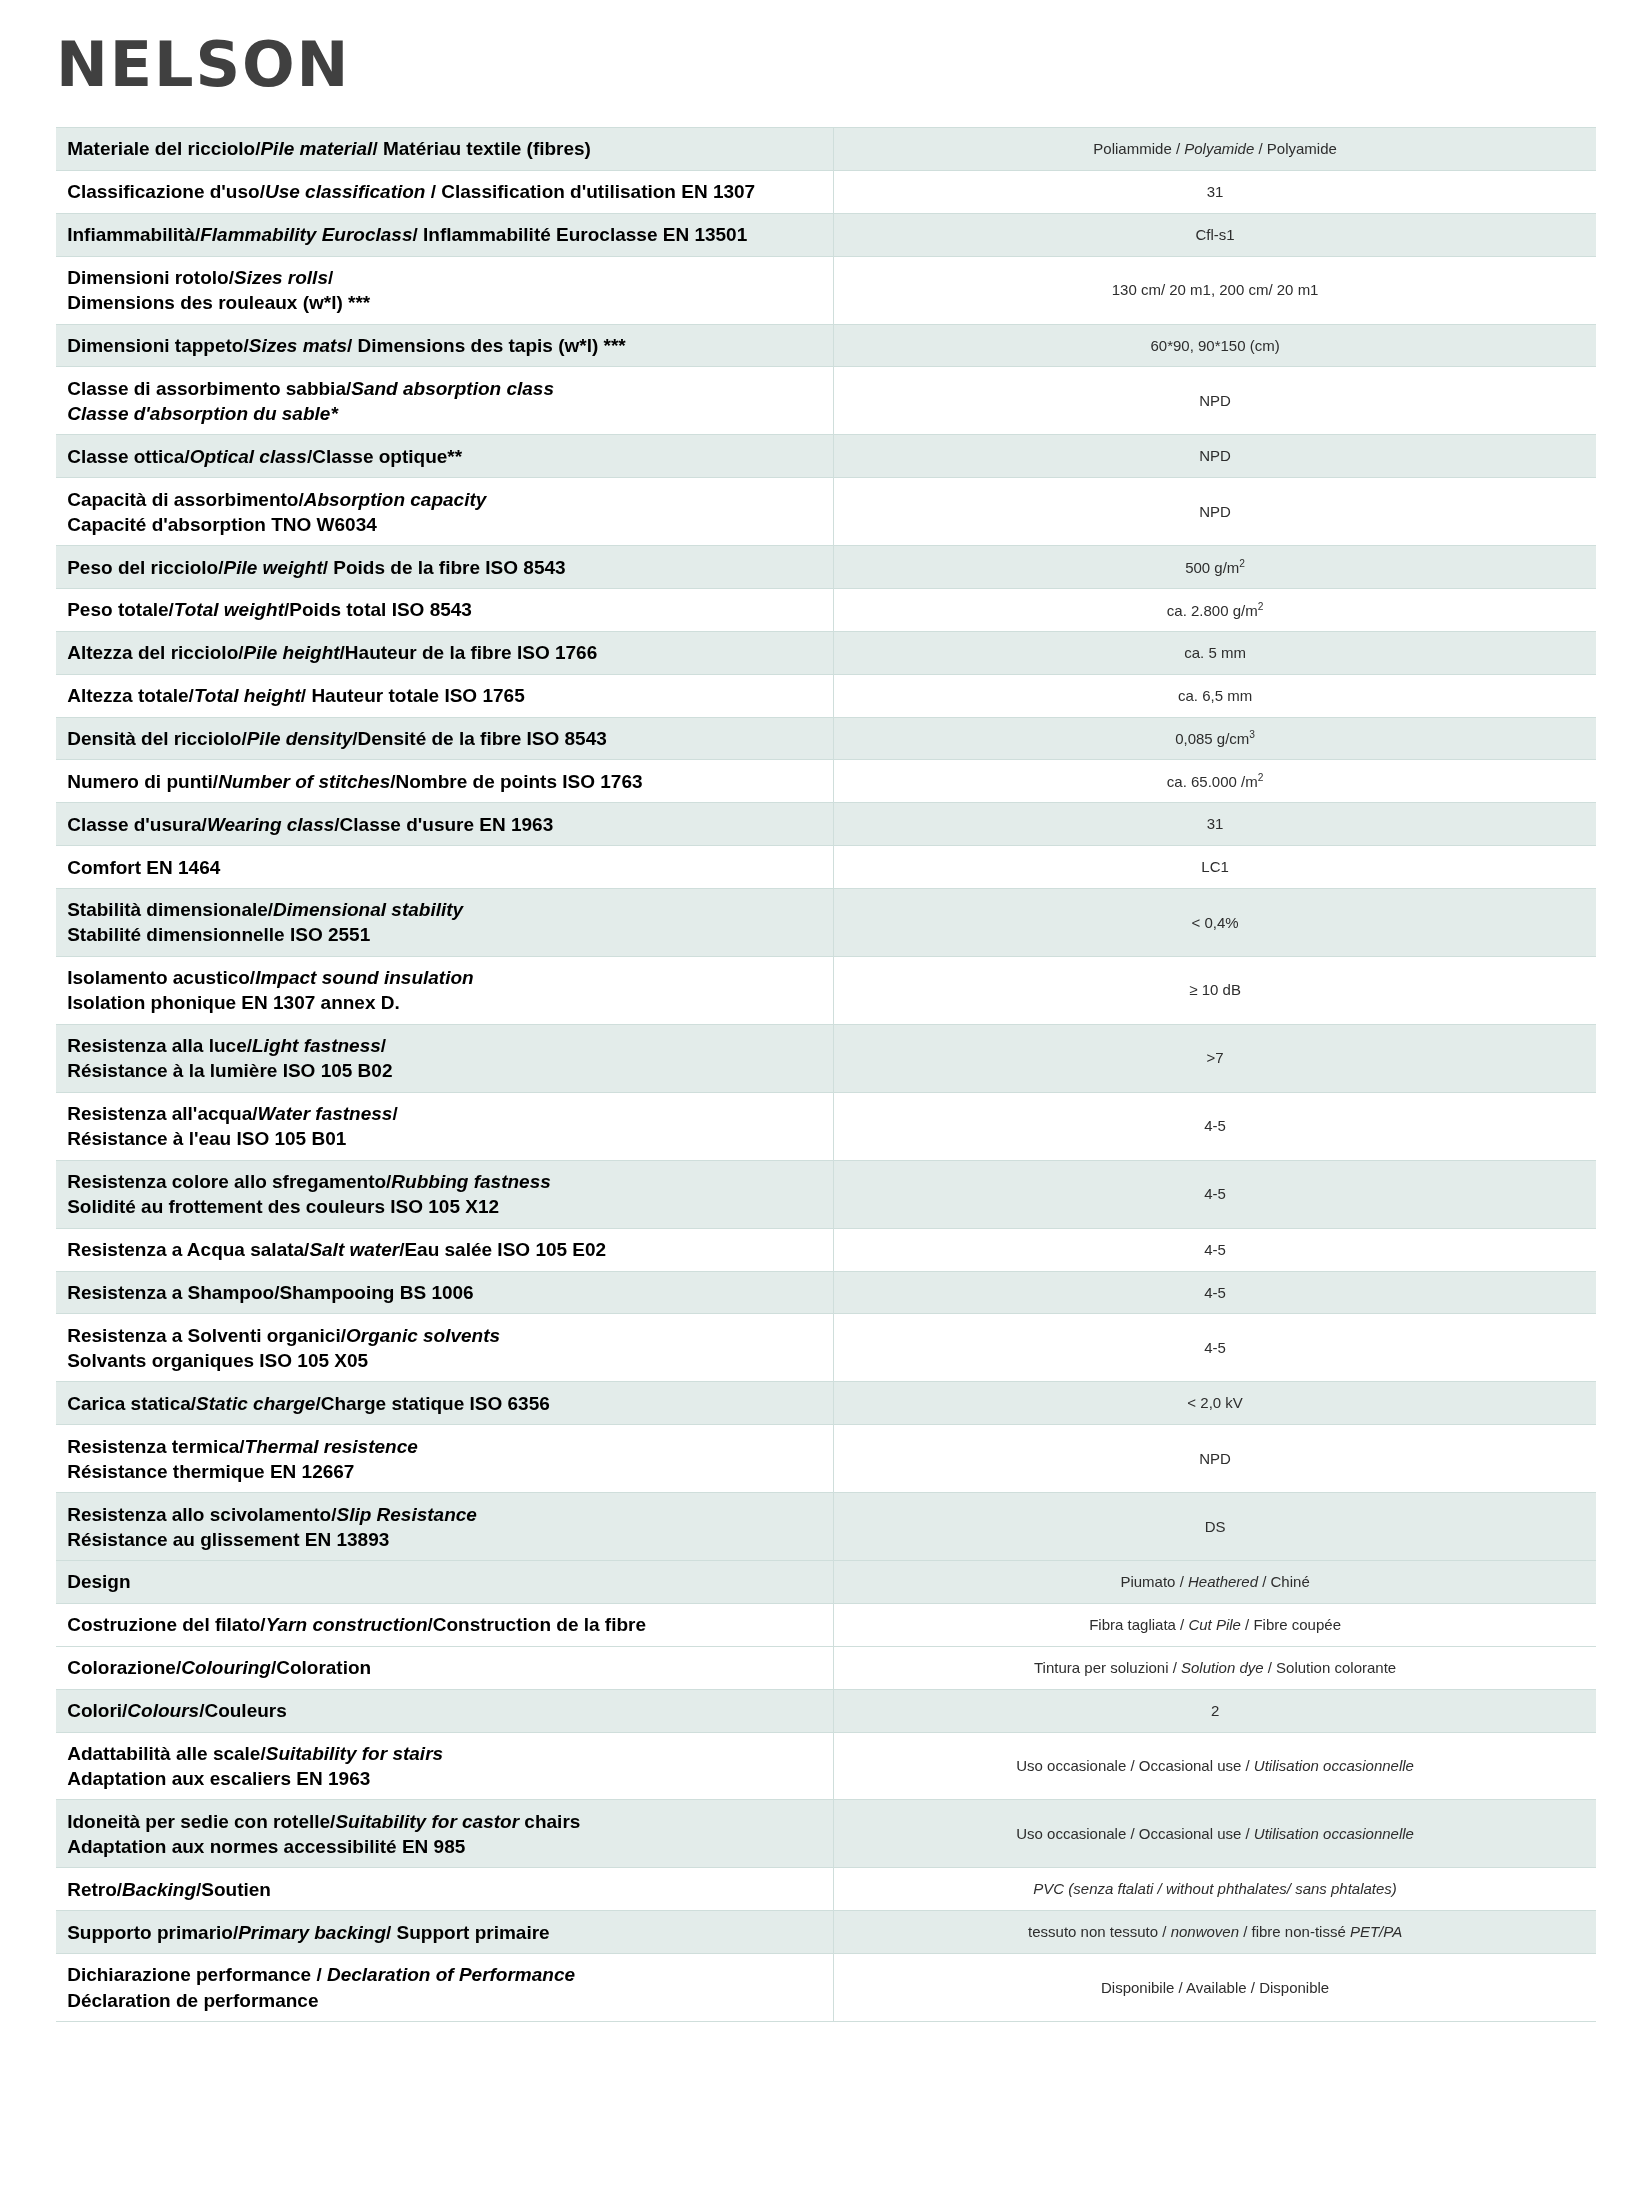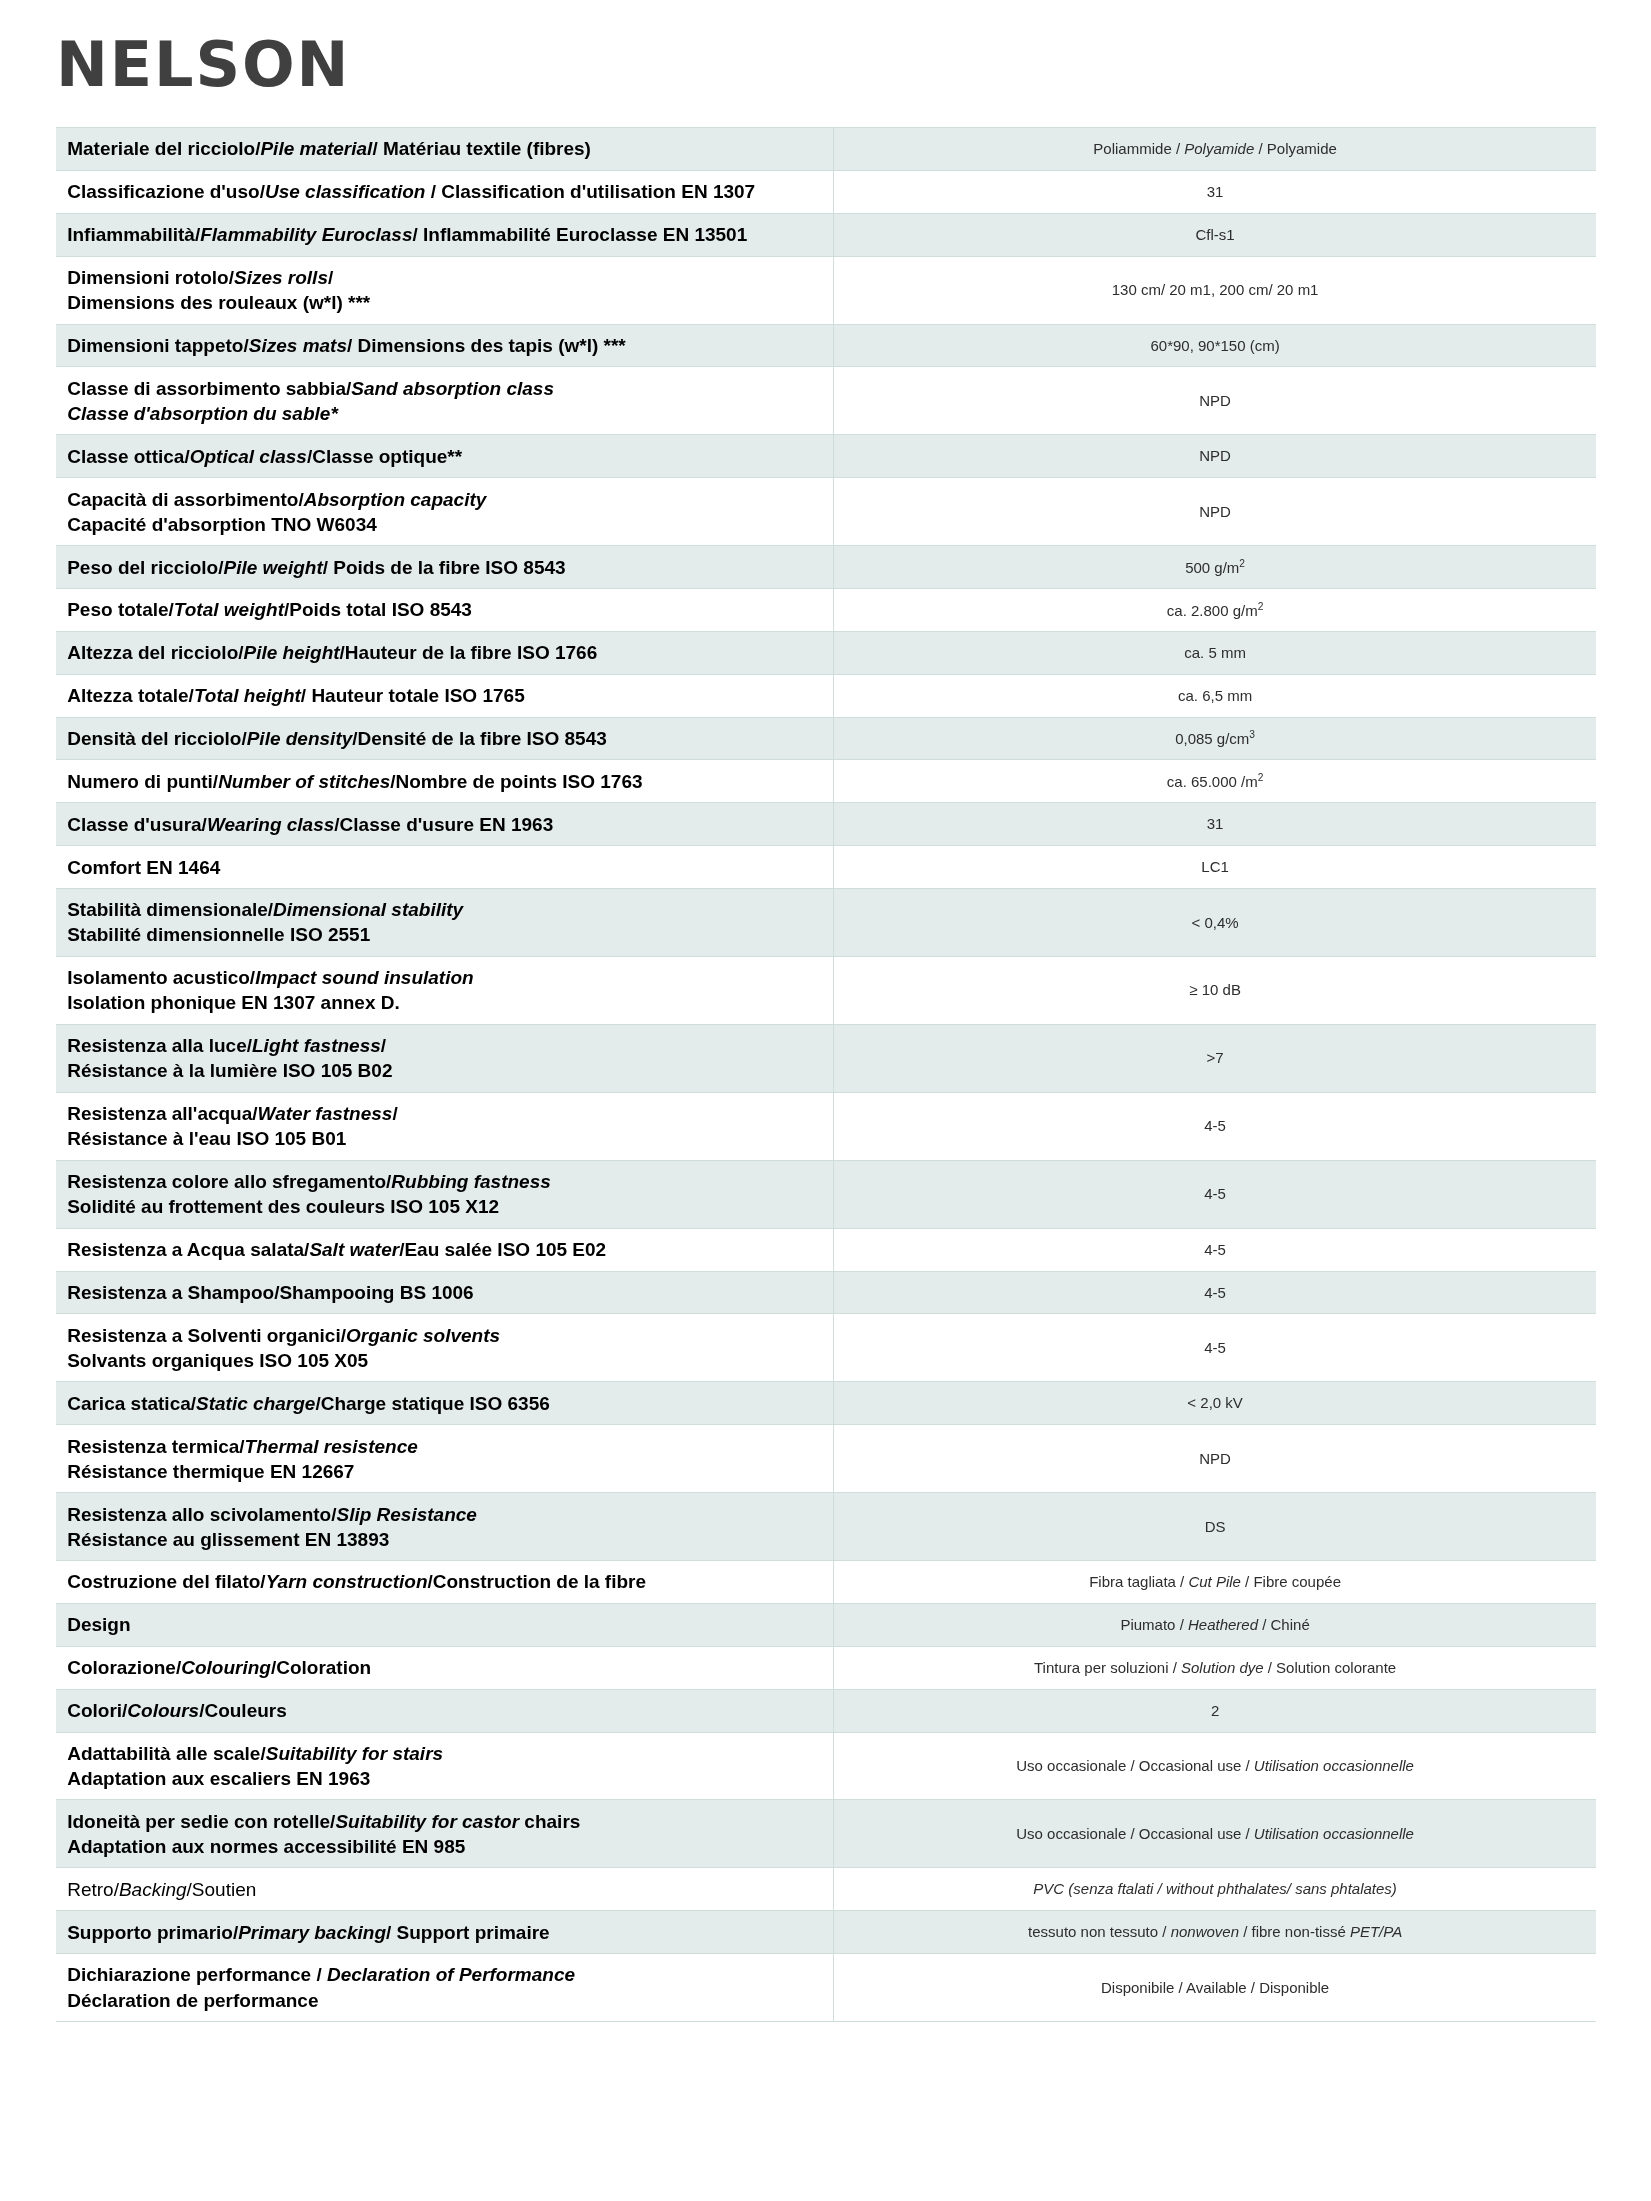--- a/index.html
+++ b/index.html
@@ -177,46 +177,46 @@
           <td class="value-cell">&lt; 2,0 kV</td>
         </tr>
         <tr class="spec-row">
           <td class="label-cell" style="font-weight: bold;">Resistenza termica/<span class="it">Thermal resistence</span><span class="line">Résistance thermique EN 12667</span></td>
           <td class="value-cell">NPD</td>
         </tr>
         <tr class="spec-row shaded">
           <td class="label-cell" style="font-weight: bold;">Resistenza allo scivolamento/<span class="it">Slip Resistance</span><span class="line">Résistance au glissement EN 13893</span></td>
           <td class="value-cell">DS</td>
         </tr>
+        <tr class="spec-row shaded">
+          <td class="label-cell" style="font-weight: bold;">Design</td>
+          <td class="value-cell">Piumato / <span class="it">Heathered</span> / Chiné</td>
+        </tr>
         <tr class="spec-row">
           <td class="label-cell" style="font-weight: bold;">Costruzione del filato/<span class="it">Yarn construction</span>/Construction de la fibre</td>
           <td class="value-cell">Fibra tagliata / <span class="it">Cut Pile</span> / Fibre coupée</td>
         </tr>
-        <tr class="spec-row shaded">
-          <td class="label-cell" style="font-weight: bold;">Design</td>
-          <td class="value-cell">Piumato / <span class="it">Heathered</span> / Chiné</td>
-        </tr>
         <tr class="spec-row">
           <td class="label-cell" style="font-weight: bold;">Colorazione/<span class="it">Colouring</span>/Coloration</td>
           <td class="value-cell">Tintura per soluzioni / <span class="it">Solution dye</span> / Solution colorante</td>
         </tr>
         <tr class="spec-row shaded">
           <td class="label-cell" style="font-weight: bold;">Colori/<span class="it">Colours</span>/Couleurs</td>
           <td class="value-cell">2</td>
         </tr>
         <tr class="spec-row">
           <td class="label-cell" style="font-weight: bold;">Adattabilità alle scale/<span class="it">Suitability for stairs</span><span class="line">Adaptation aux escaliers EN 1963</span></td>
           <td class="value-cell">Uso occasionale / Occasional use / <span class="it">Utilisation occasionnelle</span></td>
         </tr>
         <tr class="spec-row shaded">
           <td class="label-cell" style="font-weight: bold;">Idoneità per sedie con rotelle/<span class="it">Suitability for castor</span> chairs<span class="line">Adaptation aux normes accessibilité EN 985</span></td>
           <td class="value-cell">Uso occasionale / Occasional use / <span class="it">Utilisation occasionnelle</span></td>
         </tr>
         <tr class="spec-row">
-          <td class="label-cell" style="font-weight: normal;">Retro/<span class="it">Backing</span>/Soutien</td>
+          <td class="label-cell" style="font-weight: bold;">Retro/<span class="it">Backing</span>/Soutien</td>
           <td class="value-cell"><span class="it">PVC (senza ftalati / without phthalates/ sans phtalates)</span></td>
         </tr>
         <tr class="spec-row shaded">
           <td class="label-cell" style="font-weight: bold;">Supporto primario/<span class="it">Primary backing</span>/ Support primaire</td>
           <td class="value-cell">tessuto non tessuto / <span class="it">nonwoven</span> /  fibre non-tissé <span class="it">PET/PA</span></td>
         </tr>
         <tr class="spec-row">
           <td class="label-cell" style="font-weight: bold;">Dichiarazione performance / <span class="it">Declaration of Performance</span><span class="line">Déclaration de performance</span></td>
           <td class="value-cell">Disponibile / Available / Disponible</td>
         </tr>

